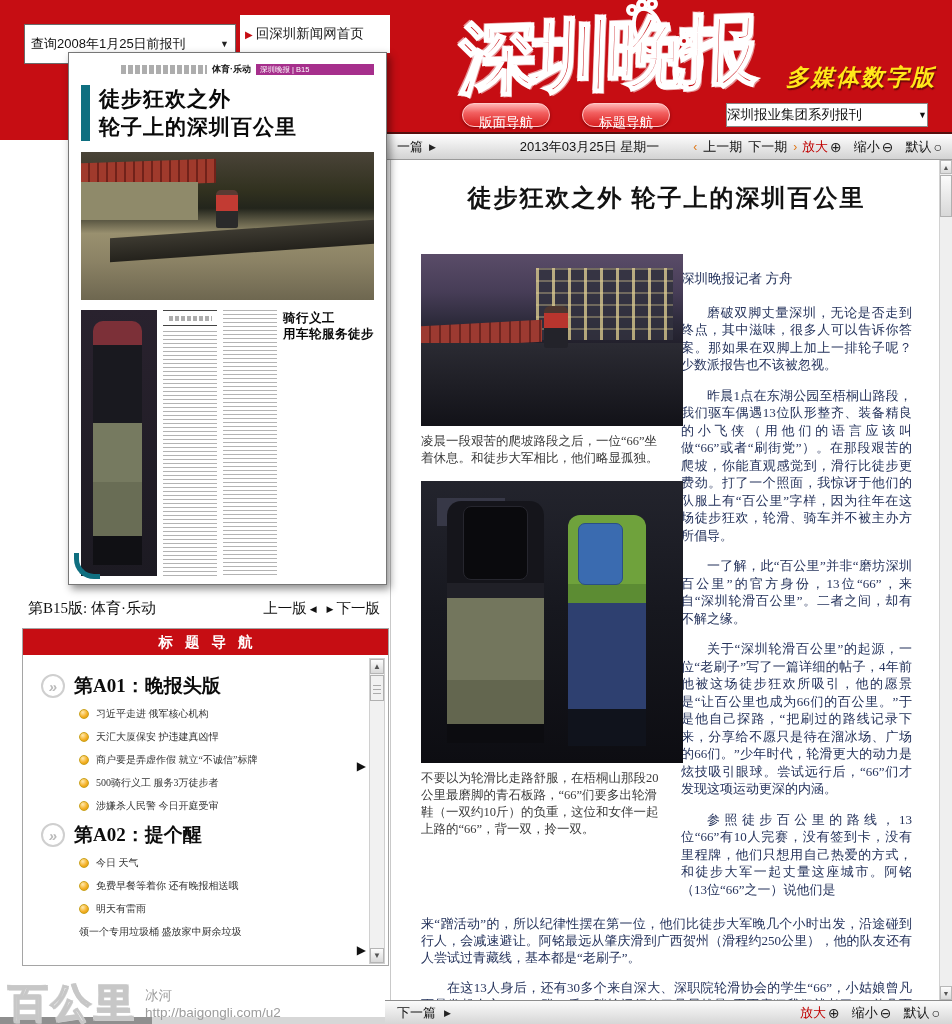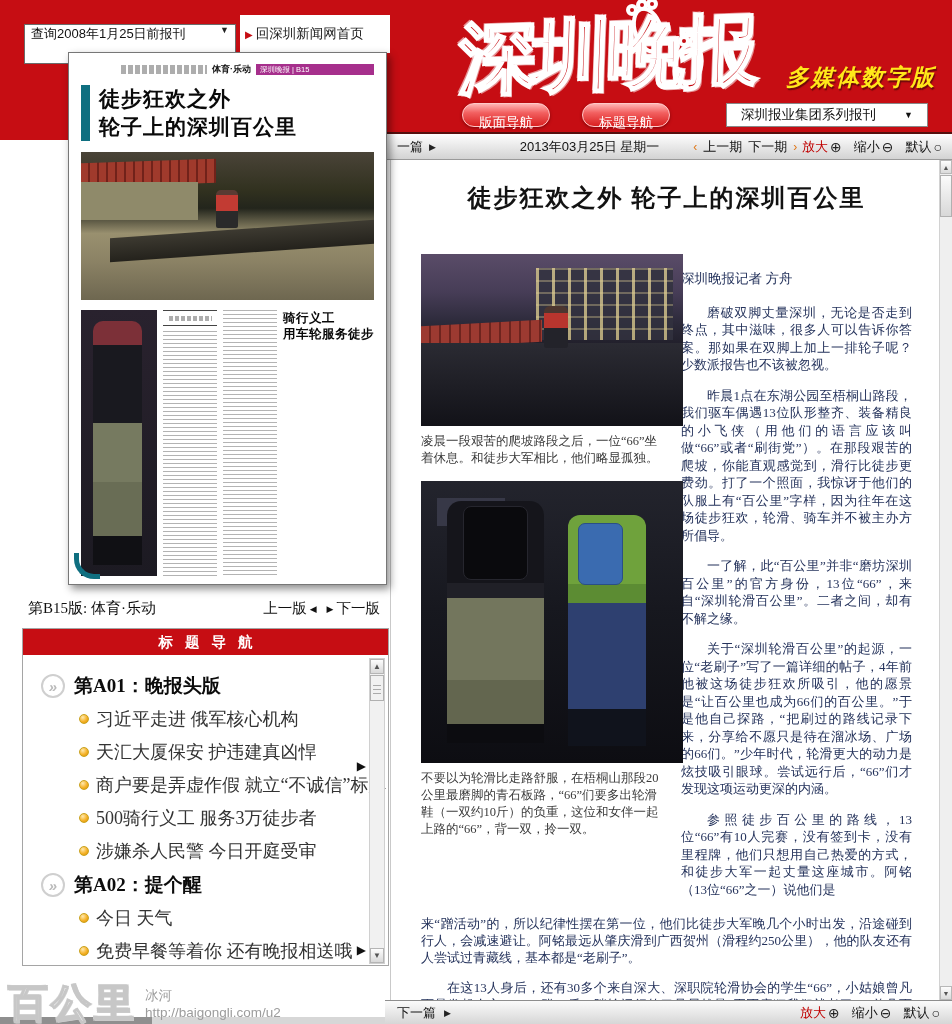--- a/index.html
+++ b/index.html
@@ -5,21 +5,21 @@
   * { margin:0; padding:0; box-sizing:border-box; }
   html,body { background:#fff; }
   #page {
     position:relative; width:952px; height:1024px; overflow:hidden;
     font-family:"Liberation Sans","DejaVu Sans",sans-serif; background:#fff;
   }
   
   .red-header { position:absolute; left:0; top:0; width:952px; height:140px; background:#c60d13; }
   .archive-select {
     position:absolute; left:24px; top:24px; width:212px; height:40px; background:#fff;
-    border:1px solid #6b6b6b; display:flex; justify-content:space-between;
+    border:1px solid #6b6b6b; display:flex; align-items:center; justify-content:space-between;
     padding:0 6px; font-size:13px; color:#111; cursor:pointer;
   }
   .archive-select .caret { font-size:9px; color:#222; }
   .home-patch {
     position:absolute; left:240px; top:15px; width:150px; height:38px; background:#fff;
     display:flex; align-items:center; gap:3px; padding-left:5px; font-size:13.5px; color:#222; cursor:pointer;
   }
   .home-patch .tri { color:#c60d13; font-size:10px; }
   .footprints { position:absolute; left:610px; top:0; width:120px; height:100px; }
   .logo {
@@ -37,21 +37,21 @@
   .nav-pill {
     position:absolute; top:103px; height:24px; padding:8px 16px; border-radius:12px;
     background:linear-gradient(#ffb4b4 0%,#f26060 40%,#da2020 100%);
     border:1px solid #ffc9c9; color:#fff; font-size:13.5px; line-height:22px;
     box-shadow:0 1px 3px rgba(60,0,0,.5); cursor:pointer; white-space:nowrap;
   }
   .pill-page { left:462px; } .pill-title { left:582px; }
   .series-select {
     position:absolute; left:726px; top:103px; width:202px; height:24px; background:#fff;
     border:1px solid #888; display:flex; align-items:center; justify-content:space-between;
-    padding:0 14px; font-size:13.5px; color:#111; cursor:pointer;
+    padding:0 0; font-size:13.5px; color:#111; cursor:pointer;
   }
   .series-select .caret { font-size:9px; }
   
   .toolbar {
     position:absolute; left:385px; top:132px; width:567px; height:28px;
     background:linear-gradient(#fefefe,#d3d3d3); border-top:2px solid #56100f; border-bottom:1px solid #9a9a9a;
     display:flex; align-items:center; font-size:13px; color:#111; z-index:3;
   }
   .tb-left { width:130px; padding-left:12px; display:flex; align-items:center; gap:6px; cursor:pointer; }
   .tb-center { flex:1; display:flex; justify-content:center; align-items:center; gap:34px; }
@@ -116,21 +116,21 @@
   
   .title-nav { position:absolute; left:22px; top:628px; width:367px; height:338px; border:1px solid #a5a5a5; background:#fff; }
   .tn-header { height:26px; background:#c60d13; color:#fff; font-weight:bold; font-size:14.5px;
     text-align:center; line-height:26px; letter-spacing:12px; padding-left:12px; }
   .tn-body { position:relative; height:312px; padding:12px 30px 6px 16px; overflow:hidden; }
   .tn-sec-head { display:flex; align-items:center; gap:9px; margin:6px 0 8px 2px; cursor:pointer; }
   .chev-circle { width:24px; height:24px; border-radius:50%; border:2px solid #cfcfcf; color:#b9b9b9;
     font-size:15px; font-weight:bold; text-align:center; line-height:21px; font-style:italic; flex:0 0 auto; }
   .tn-sec-label { font-family:"Liberation Serif","DejaVu Serif",serif; font-size:19px; font-weight:bold; color:#0c0c0c; white-space:nowrap; }
   .tn-item { display:flex; align-items:center; gap:7px; margin:0 0 9px 40px; cursor:pointer;
-    font-family:"Liberation Serif","DejaVu Serif",serif; font-size:18px; color:#333; white-space:nowrap; }
+    font-family:"Liberation Serif","DejaVu Serif",serif; font-size:10px; color:#333; white-space:nowrap; }
   .dot { width:10px; height:10px; border-radius:50%; flex:0 0 auto;
     background:radial-gradient(circle at 35% 30%,#ffe9ad 0%,#f5b229 55%,#d88f00 100%); border:1px solid #caa21c; }
   .tn-arrow { position:absolute; right:22px; font-size:12px; color:#111; }
   .tn-arrow.a1 { top:104px; } .tn-arrow.a2 { top:288px; }
   .tn-scroll { position:absolute; right:3px; top:3px; width:16px; height:306px; background:#f1f1f1; border:1px solid #d0d0d0; }
   .sbtn { width:14px; height:15px; background:linear-gradient(#fdfdfd,#d9d9d9); border:1px solid #b5b5b5;
     font-size:8px; color:#555; text-align:center; line-height:14px; cursor:pointer; }
   .tn-thumbbar { width:14px; height:26px; margin-top:1px; background:linear-gradient(#fdfdfd,#dcdcdc); border:1px solid #b0b0b0; cursor:pointer;
     background-image:repeating-linear-gradient(180deg,transparent 0 3px,#aaa 3px 4px); background-size:8px 12px; background-repeat:no-repeat; background-position:center; }
   .tn-scroll .down { position:absolute; bottom:0; }

